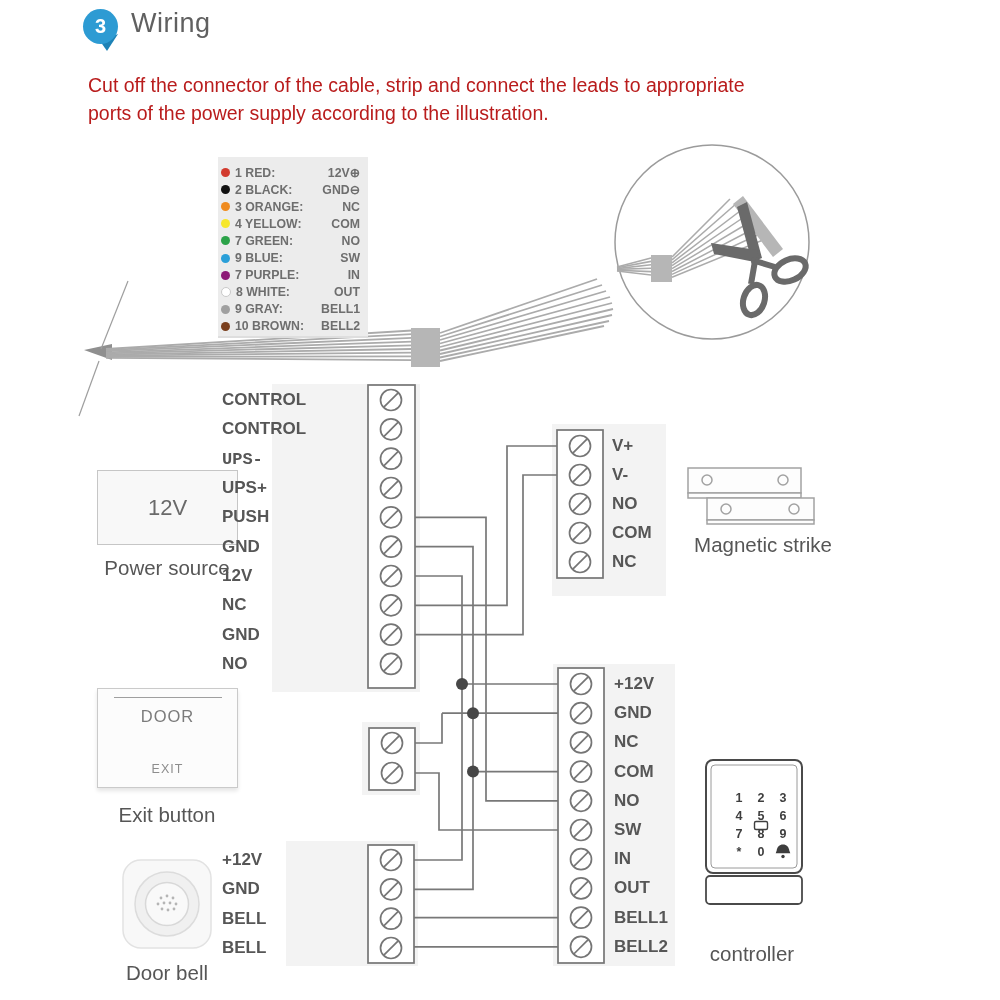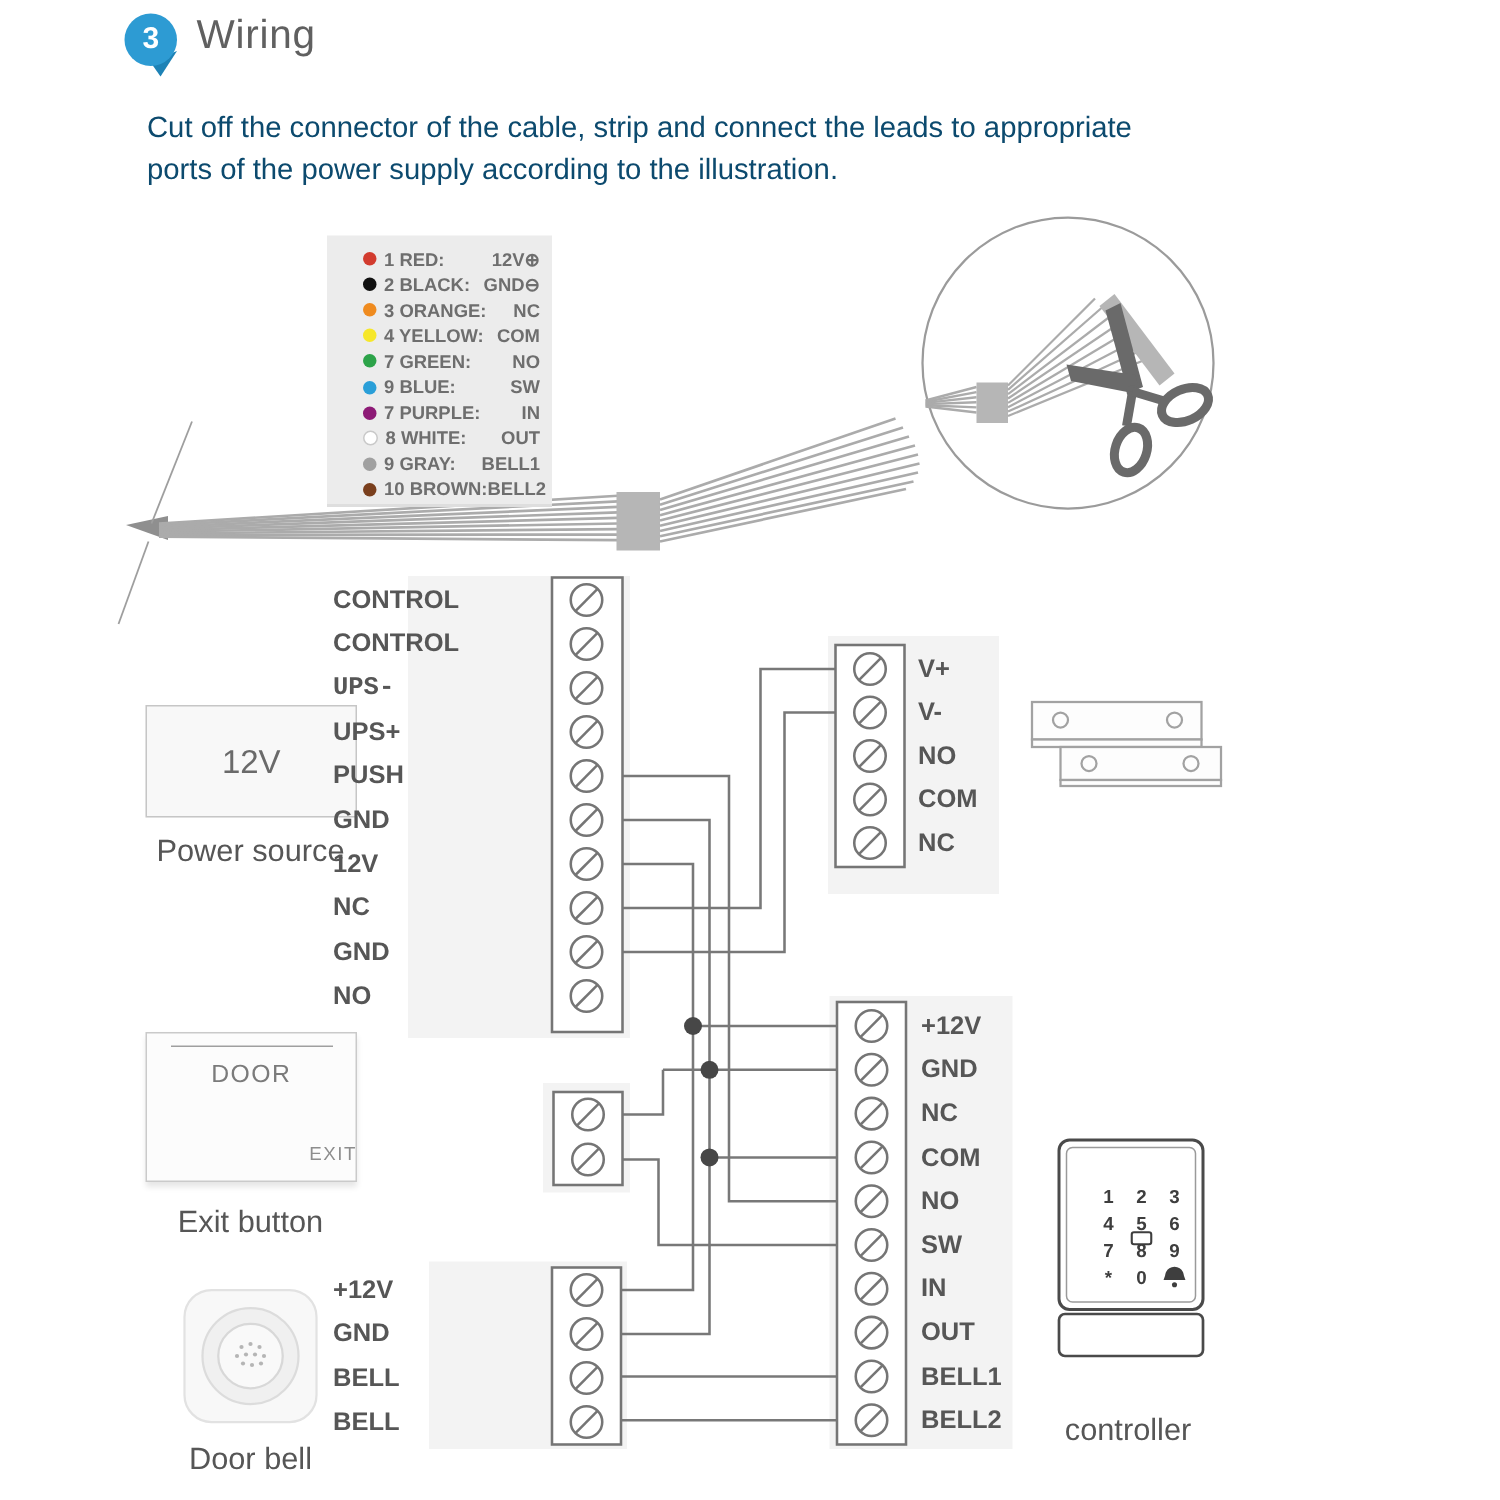--- a/index.html
+++ b/index.html
@@ -4,43 +4,43 @@
 <style>
   html,body{margin:0;padding:0;background:#fff;}
   #page{position:relative;width:1000px;height:1000px;background:#ffffff;overflow:hidden;
         font-family:"Liberation Sans", sans-serif;}
   #diagram-svg{position:absolute;left:0;top:0;}
   .abs{position:absolute;}
   .badge{left:83px;top:9px;width:35px;height:35px;border-radius:50%;
          display:flex;align-items:center;justify-content:center;
          color:#fff;font-size:20px;font-weight:bold;z-index:3;}
   .page-title{left:131px;top:8px;font-size:27px;color:#606060;letter-spacing:.5px;}
-  .intro{left:98px;top:72px;width:840px;font-size:19.5px;line-height:27.5px;color:#0c4a6e;}
+  .intro{left:88px;top:72px;width:840px;font-size:19.5px;line-height:27.5px;color:#b91c1c;}
   .legend{left:218px;top:157px;width:150px;height:181px;background:#ececec;
-          box-sizing:border-box;padding:7px 8px 0 24px;border-bottom:2px solid #dedede;}
+          box-sizing:border-box;padding:7px 8px 0 3px;border-bottom:2px solid #dedede;}
   .leg-row{display:flex;align-items:center;height:17.1px;font-size:12.3px;
            font-weight:600;color:#6e6e6e;white-space:nowrap;}
   .leg-dot{width:9px;height:9px;border-radius:50%;margin-right:5px;flex:none;}
   .leg-dot.dot-outline{border:1px solid #c9c9c9;width:8px;height:8px;}
   .leg-name{flex:none;}
   .leg-spacer{flex:1;}
   .leg-val{flex:none;}
   .t-label{position:absolute;transform:translateY(-50%);font-size:17px;font-weight:700;
            color:#565656;white-space:nowrap;}
   .t-left{width:140px;text-align:left;}
   .comp-label{text-align:center;font-size:20.5px;color:#565656;}
   .box-12v{left:97px;top:470px;width:141px;height:75px;background:#f8f8f8;
            border:1.5px solid #c6c6c6;box-sizing:border-box;display:flex;align-items:center;
            justify-content:center;font-size:22px;color:#6a6a6a;}
   .box-exit{left:97px;top:688px;width:141px;height:100px;background:#fcfcfc;
             border:1.5px solid #cacaca;box-sizing:border-box;box-shadow:0 3px 4px rgba(0,0,0,.10);}
   .exit-topline{left:114px;top:697px;width:108px;border-top:1.5px solid #9f9f9f;}
   .exit-door{left:97px;top:707px;width:141px;text-align:center;font-size:16.5px;
              color:#7b7b7b;letter-spacing:1px;}
-  .exit-exit{left:97px;top:762px;width:141px;text-align:right;font-size:12.5px;
+  .exit-exit{left:97px;top:762px;width:141px;text-align:center;font-size:12.5px;
              color:#8d8d8d;letter-spacing:1px;}
   .key-cap{position:absolute;width:16px;height:18px;margin-left:-8px;margin-top:-9px;
            text-align:center;font-size:12.5px;font-weight:bold;color:#3e3e3e;line-height:18px;}
 </style>
 </head>
 <body>
 
 <div id="page">
 
   <svg id="diagram-svg" width="1000" height="1000" viewBox="0 0 1000 1000">
@@ -341,20 +341,21 @@
   <div class="abs comp-label" style="left:67px;top:556px;width:200px;">Power source</div>
 
   <div class="abs box-exit"></div>
   <div class="abs exit-topline"></div>
   <div class="abs exit-door">DOOR</div>
   <div class="abs exit-exit">EXIT</div>
   <div class="abs comp-label" style="left:67px;top:803px;width:200px;">Exit button</div>
 
   <div class="abs comp-label" style="left:67px;top:961px;width:200px;">Door bell</div>
 
+  <div class="abs comp-label" style="left:663px;top:533px;width:200px;">Magnetic strike</div>
 
   <div class="abs comp-label" style="left:654px;top:942px;width:196px;">controller</div>
 
 <div class="t-label t-left" style="top: 400px; right: 638px;">CONTROL</div>
     <div class="t-label t-left" style="top: 429.33px; right: 638px;">CONTROL</div>
     <div class="t-label t-left" style="top: 458.66px; right: 638px; font-family: Liberation Mono, monospace;">UPS-</div>
     <div class="t-label t-left" style="top: 487.99px; right: 638px;">UPS+</div>
     <div class="t-label t-left" style="top: 517.32px; right: 638px;">PUSH</div>
     <div class="t-label t-left" style="top: 546.65px; right: 638px;">GND</div>
     <div class="t-label t-left" style="top: 575.98px; right: 638px;">12V</div>

